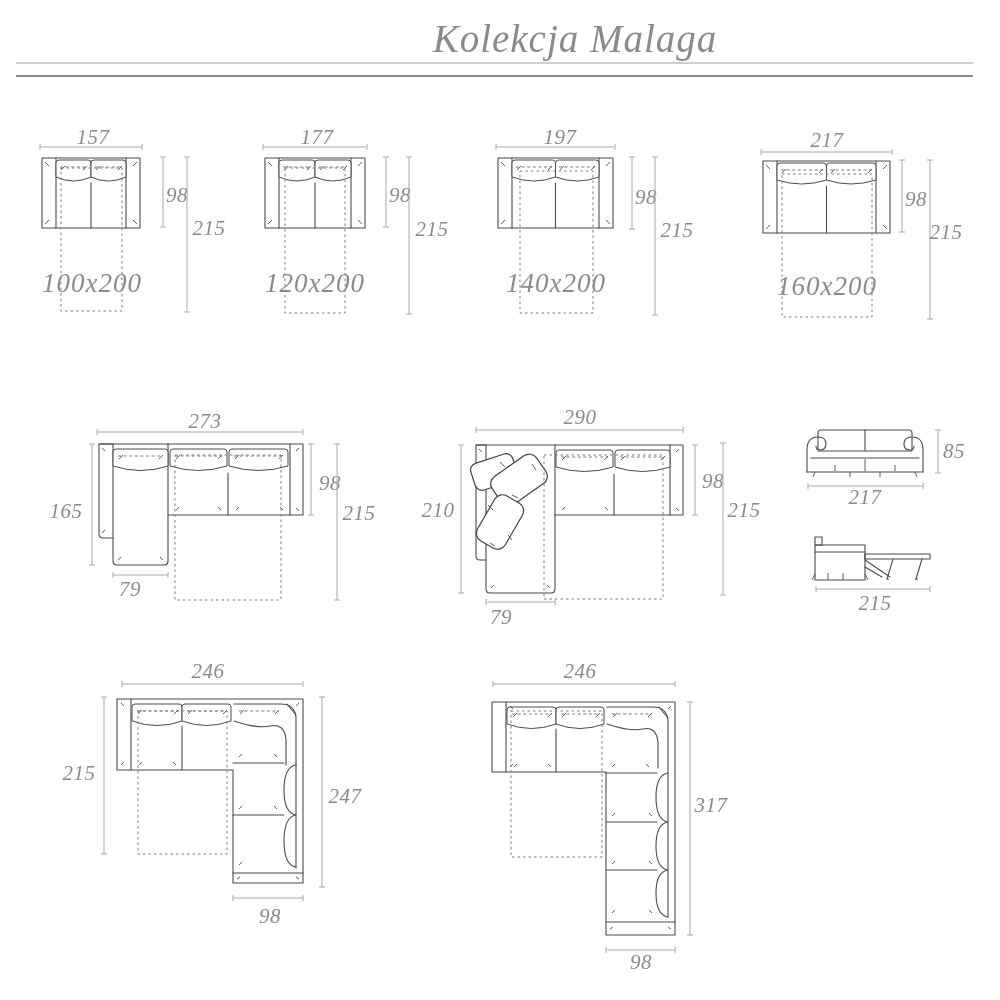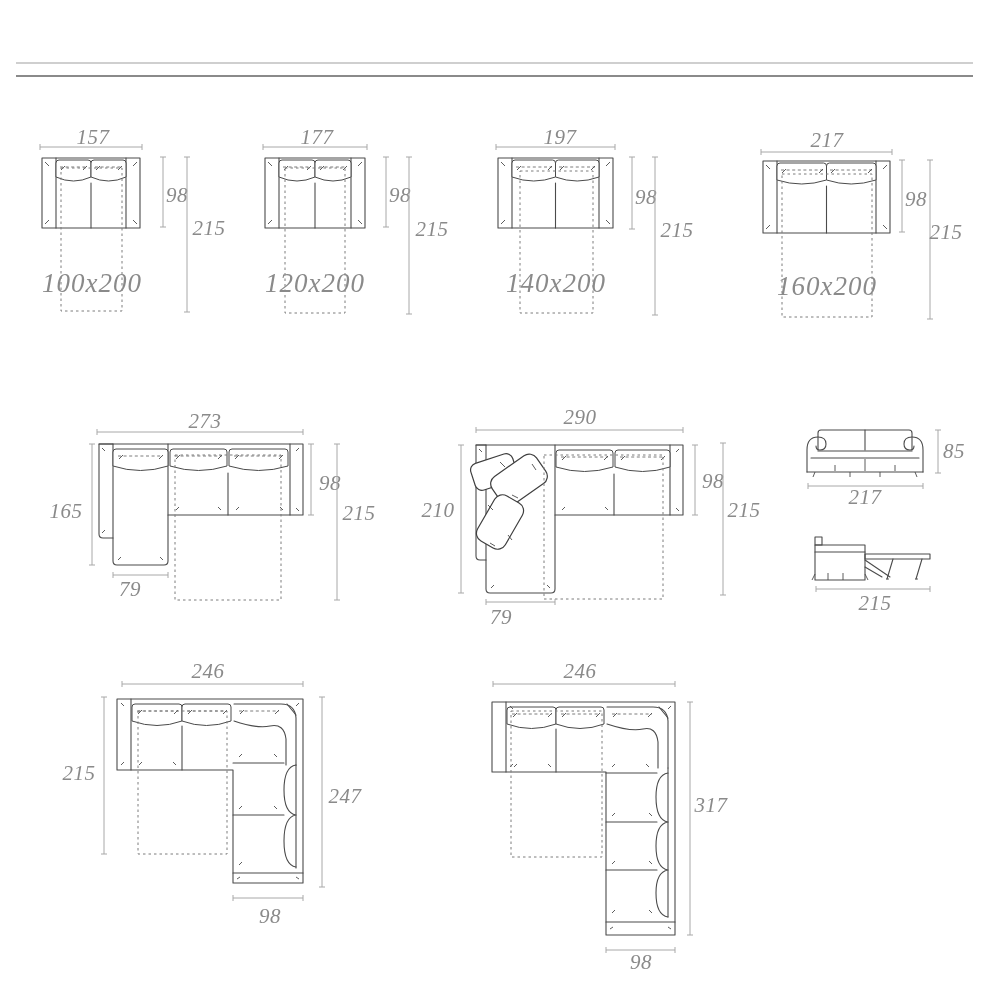--- a/index.html
+++ b/index.html
@@ -19,20 +19,21 @@
   .mk  { stroke:#4b4b4b; stroke-width:0.9; fill:none; }
   text { font-family:"Liberation Serif","DejaVu Serif",serif; font-style:italic; fill:#8a8a8a; }
   .t20 { font-size:21px; letter-spacing:0.5px; }
   .t26 { font-size:27px; letter-spacing:1px; }
 </style>
 </head>
 <body>
 
 <div class="page">
 
+  <div class="title">Kolekcja Malaga</div>
   <div class="rule-light"></div>
   <div class="rule-dark"></div>
 
   <svg style="left:30px;top:125px" width="205" height="205" viewBox="0 0 205 205">
     <text class="t20" x="63" y="19" text-anchor="middle">157</text>
     <g>
       <line class="dim" x1="10" y1="22" x2="112" y2="22"></line>
         <line class="dim" x1="10" y1="19" x2="10" y2="25"></line>
         <line class="dim" x1="112" y1="19" x2="112" y2="25"></line>
     </g>

